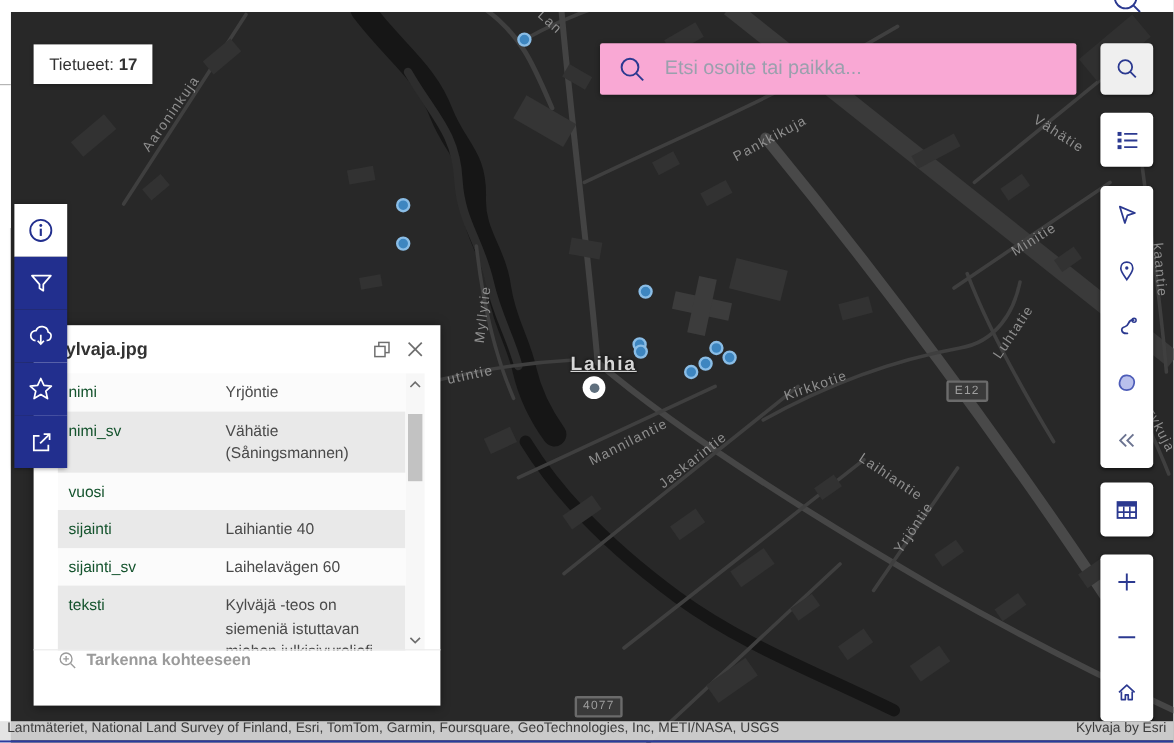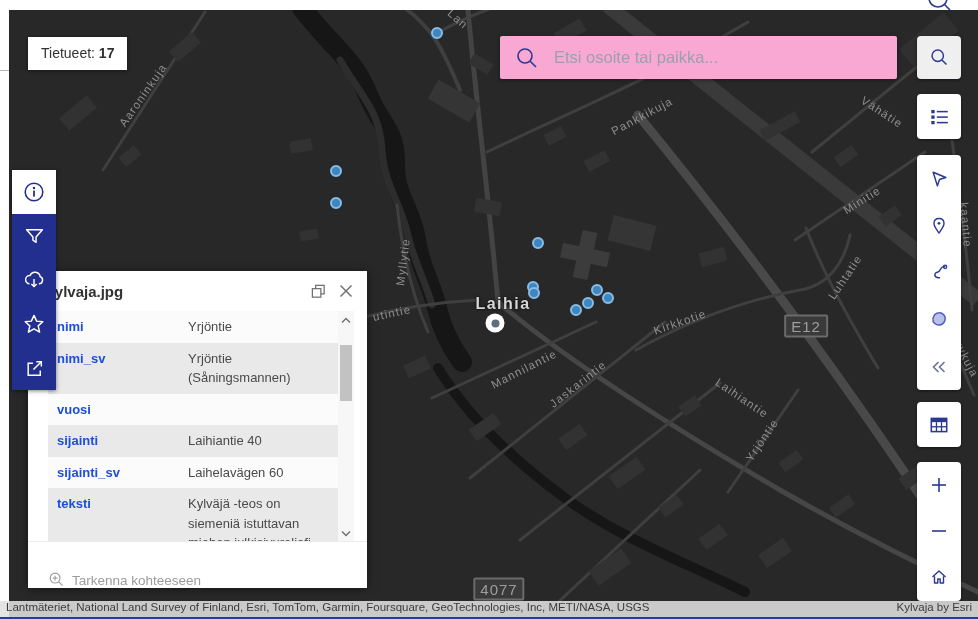--- a/index.html
+++ b/index.html
@@ -7,21 +7,21 @@
   #stage{position:relative;width:978px;height:619px;overflow:hidden;background:#fff;}
 
   
   #map{position:absolute;left:0;top:0;width:978px;height:619px;z-index:0;}
   #map-svg{position:absolute;left:0;top:0;}
   #map-overlay{position:absolute;left:0;top:0;width:978px;height:619px;z-index:2;}
   .map-label{position:absolute;color:#8f8f8f;font-size:11.5px;letter-spacing:1.2px;white-space:nowrap;
     transform:translate(-50%,-50%);pointer-events:none;}
   .map-label.city{color:#d6d6d6;font-size:16px;letter-spacing:1.5px;font-weight:bold;text-shadow:0 0 3px #000;}
   .shield{position:absolute;transform:translate(-50%,-50%);background:#3a3a3a;border:2px solid #6b6b6b;
-    border-radius:2px;color:#9e9e9e;font-size:15px;line-height:1;padding:2px 5px;letter-spacing:1px;}
+    border-radius:2px;color:#9e9e9e;font-size:10px;line-height:1;padding:2px 5px;letter-spacing:1px;}
   .map-dot{position:absolute;width:12px;height:12px;border-radius:50%;background:#3e86c0;
     border:2px solid #8abde6;box-sizing:border-box;transform:translate(-50%,-50%);cursor:pointer;}
   .map-dot.selected{width:19px;height:19px;background:#fff;border:none;display:flex;align-items:center;justify-content:center;}
   .map-dot.selected::after{content:"";width:8px;height:8px;border-radius:50%;background:#5f6f7d;}
 
   
   .top-strip{position:absolute;left:0;top:0;width:978px;height:10px;background:#fff;z-index:40;overflow:hidden;}
   .left-strip{position:absolute;left:0;top:10px;width:9px;height:180px;background:#fff;z-index:40;}
   .left-strip::after{content:"";position:absolute;left:0;top:60px;width:9px;height:1px;background:#b5b5b5;}
   .bottom-line{position:absolute;left:0;top:617px;width:978px;height:2px;background:#2b3a9d;z-index:46;}
@@ -60,28 +60,28 @@
   .popup{position:absolute;left:28px;top:271px;width:339px;height:317px;background:#fff;z-index:20;
     box-shadow:0 1px 8px rgba(0,0,0,.5);}
   .popup-header{position:absolute;left:0;top:0;right:0;height:40px;display:flex;align-items:center;}
   .popup-title{font-size:15px;font-weight:bold;color:#323232;margin-left:16px;white-space:nowrap;}
   .popup-hbtns{margin-left:auto;display:flex;align-items:center;gap:10px;padding-right:12px;}
   .popup-hbtns .hb{width:18px;height:18px;display:flex;align-items:center;justify-content:center;cursor:pointer;}
   .popup-body{position:absolute;left:20px;right:13px;top:40px;bottom:46px;display:flex;overflow:hidden;}
   .attr-rows{flex:1;overflow:hidden;}
   .attr-row{display:flex;font-size:13px;line-height:1.5;padding:6px 0;background:#fbfbfb;}
   .attr-row:nth-child(even){background:#e9e9e9;}
-  .attr-key{width:140px;flex:none;color:#1d4ed8;padding-left:9px;box-sizing:border-box;font-weight:bold;}
+  .attr-key{width:140px;flex:none;color:#14532d;padding-left:9px;box-sizing:border-box;}
   .attr-val{flex:1;color:#4a4a4a;padding-right:6px;min-height:19px;}
   .pscroll{width:16px;flex:none;background:#f7f7f7;position:relative;}
   .pscroll .chev{position:absolute;left:0;width:16px;height:14px;display:flex;align-items:center;justify-content:center;cursor:pointer;}
   .pscroll .chev.up{top:2px;} .pscroll .chev.down{bottom:2px;}
   .pscroll .thumb{position:absolute;left:2px;top:34px;width:12px;height:56px;background:#c2c2c2;cursor:pointer;}
   .popup-footer{position:absolute;left:0;right:0;bottom:0;height:46px;border-top:1px solid #ececec;
-    display:flex;align-items:flex-end;padding-left:20px;cursor:pointer;}
+    display:flex;align-items:flex-start;padding-left:20px;cursor:pointer;font-weight:bold;}
   .popup-footer span{font-size:13.5px;color:#9b9b9b;margin-left:7px;}
 
   
   .attribution{position:absolute;left:0;top:601px;width:978px;height:16px;background:rgba(224,224,224,.88);
     display:flex;justify-content:space-between;padding:0 6px;box-sizing:border-box;
     font-size:11.5px;color:#3c3c3c;z-index:45;}
 </style>
 </head>
 <body>
 <div id="stage">
@@ -171,21 +171,21 @@
         <span class="map-label" style="left: 845px; top: 277px; transform: translate(-50%, -50%) rotate(-56deg);">Luhtatie</span>
         <span class="map-label" style="left: 680px; top: 322px; transform: translate(-50%, -50%) rotate(-19deg);">Kirkkotie</span>
         <span class="map-label" style="left: 403px; top: 262px; transform: translate(-50%, -50%) rotate(-83deg);">Myllytie</span>
         <span class="map-label" style="left: 392px; top: 313px; transform: translate(-50%, -50%) rotate(-12deg);">utintie</span>
         <span class="map-label" style="left: 524px; top: 369px; transform: translate(-50%, -50%) rotate(-27deg);">Mannilantie</span>
         <span class="map-label" style="left: 578px; top: 384px; transform: translate(-50%, -50%) rotate(-38deg);">Jaskarintie</span>
         <span class="map-label" style="left: 742px; top: 398px; transform: translate(-50%, -50%) rotate(34deg);">Laihiantie</span>
         <span class="map-label" style="left: 762px; top: 440px; transform: translate(-50%, -50%) rotate(-56deg);">Yrjöntie</span>
         <span class="map-label" style="left: 962px; top: 350px; transform: translate(-50%, -50%) rotate(63deg);">Kärrykuja</span>
         <span class="map-label" style="left: 966px; top: 225px; transform: translate(-50%, -50%) rotate(85deg);">kaantie</span>
-        <span class="map-label city" style="left: 503px; top: 304px;">Laihia</span>
+        <span class="map-label city" style="left: 503px; top: 304px; text-decoration: underline;">Laihia</span>
         <div class="shield" style="left: 806px; top: 326px;">E12</div>
         <div class="shield" style="left: 499px; top: 589px;">4077</div>
         <div class="map-dot" style="left: 437px; top: 33px;"></div>
         <div class="map-dot" style="left: 336px; top: 171px;"></div>
         <div class="map-dot" style="left: 336px; top: 203px;"></div>
         <div class="map-dot" style="left: 538px; top: 243px;"></div>
         <div class="map-dot" style="left: 533px; top: 287px;"></div>
         <div class="map-dot" style="left: 534px; top: 293px;"></div>
         <div class="map-dot" style="left: 576px; top: 310px;"></div>
         <div class="map-dot" style="left: 588px; top: 303px;"></div>
@@ -343,21 +343,21 @@
       </span>
     </div>
     <div class="popup-body">
       <div class="attr-rows" id="attr-rows">
           <div class="attr-row">
             <span class="attr-key">nimi</span>
             <span class="attr-val">Yrjöntie</span>
           </div>
           <div class="attr-row">
             <span class="attr-key">nimi_sv</span>
-            <span class="attr-val">Yrjöntie (Såningsmannen)</span>
+            <span class="attr-val">Vähätie (Såningsmannen)</span>
           </div>
           <div class="attr-row">
             <span class="attr-key">vuosi</span>
             <span class="attr-val"></span>
           </div>
           <div class="attr-row">
             <span class="attr-key">sijainti</span>
             <span class="attr-val">Laihiantie 40</span>
           </div>
           <div class="attr-row">

